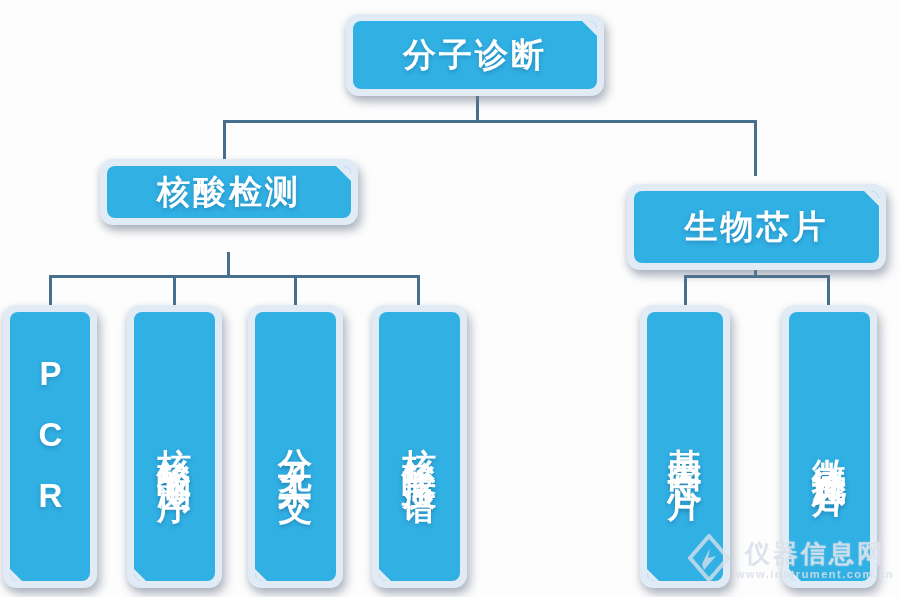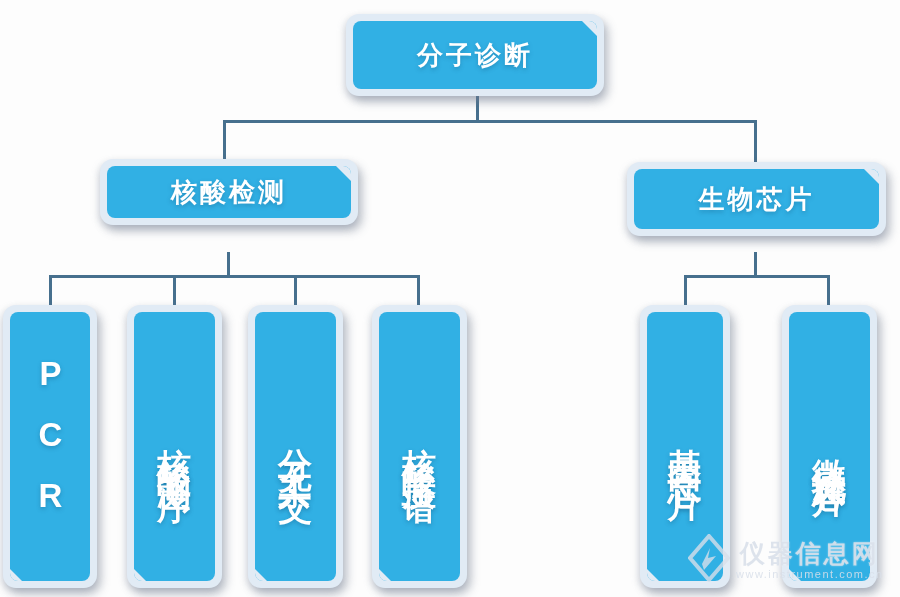--- a/index.html
+++ b/index.html
@@ -34,54 +34,54 @@
   
   .chamfer-tr .node-inner::after{
     content:"";position:absolute;top:0;right:0;width:15px;height:15px;
     background:#e1ebf5;clip-path:polygon(0 0,100% 0,100% 100%);
   }
   .chamfer-bl .node-inner::after{
     content:"";position:absolute;bottom:0;left:0;width:12px;height:12px;
     background:#e1ebf5;clip-path:polygon(0 0,100% 100%,0 100%);
   }
   .hlabel{
-    color:#ffffff;font-weight:bold;font-size:26px;letter-spacing:3px;
+    color:#ffffff;font-weight:bold;font-size:33px;letter-spacing:3px;
     text-shadow:0 2px 4px rgba(20,80,120,.35);
     white-space:nowrap;
   }
   .vlabel{
     color:#ffffff;font-weight:bold;font-size:34px;
     writing-mode:vertical-rl;text-orientation:upright;
     letter-spacing:13px;
     text-shadow:0 2px 4px rgba(20,80,120,.35);
   }
   .vlabel.latin{font-size:33px;letter-spacing:24px;}
   .vlabel.n5{letter-spacing:6px;}
   
   #box-root   {left:346px;top:14px;width:258px;height:82px;}
   #box-nat    {left:100px;top:159px;width:258px;height:66px;}
-  #box-chip   {left:627px;top:162px;width:259px;height:74px;}
+  #box-chip   {left:627px;top:184px;width:259px;height:86px;}
   #box-pcr    {left:3px;  top:305px;width:94px;height:283px;}
   #box-seq    {left:127px;top:305px;width:95px;height:283px;}
   #box-hyb    {left:248px;top:305px;width:95px;height:283px;}
   #box-ms     {left:372px;top:305px;width:95px;height:283px;}
   #box-gene   {left:640px;top:305px;width:90px;height:283px;}
   #box-micro  {left:782px;top:305px;width:95px;height:283px;}
   
   .watermark{
     position:absolute;left:688px;top:534px;
     display:flex;align-items:center;gap:6px;
     color:rgba(216,223,233,.88);
     z-index:5;
   }
   .wm-logo{flex:0 0 auto;opacity:.9;}
   .wm-texts{display:flex;flex-direction:column;align-items:center;line-height:1;}
   .wm-name{font-size:25px;font-weight:bold;letter-spacing:3px;white-space:nowrap;
            text-shadow:0 0 2px rgba(255,255,255,.5);}
-  .wm-url{font-size:11px;font-weight:normal;letter-spacing:1.5px;margin-top:3px;white-space:nowrap;}
+  .wm-url{font-size:11px;font-weight:bold;letter-spacing:1.5px;margin-top:3px;white-space:nowrap;}
 </style>
 </head>
 <body>
 
 <div class="canvas">
 
   <div class="line v" style="left:476px;top:92px;height:31px;"></div>
   <div class="line h" style="left:223px;top:120px;width:534px;"></div>
   <div class="line v" style="left:223px;top:120px;height:56px;"></div>
   <div class="line v" style="left:754px;top:120px;height:56px;"></div>

